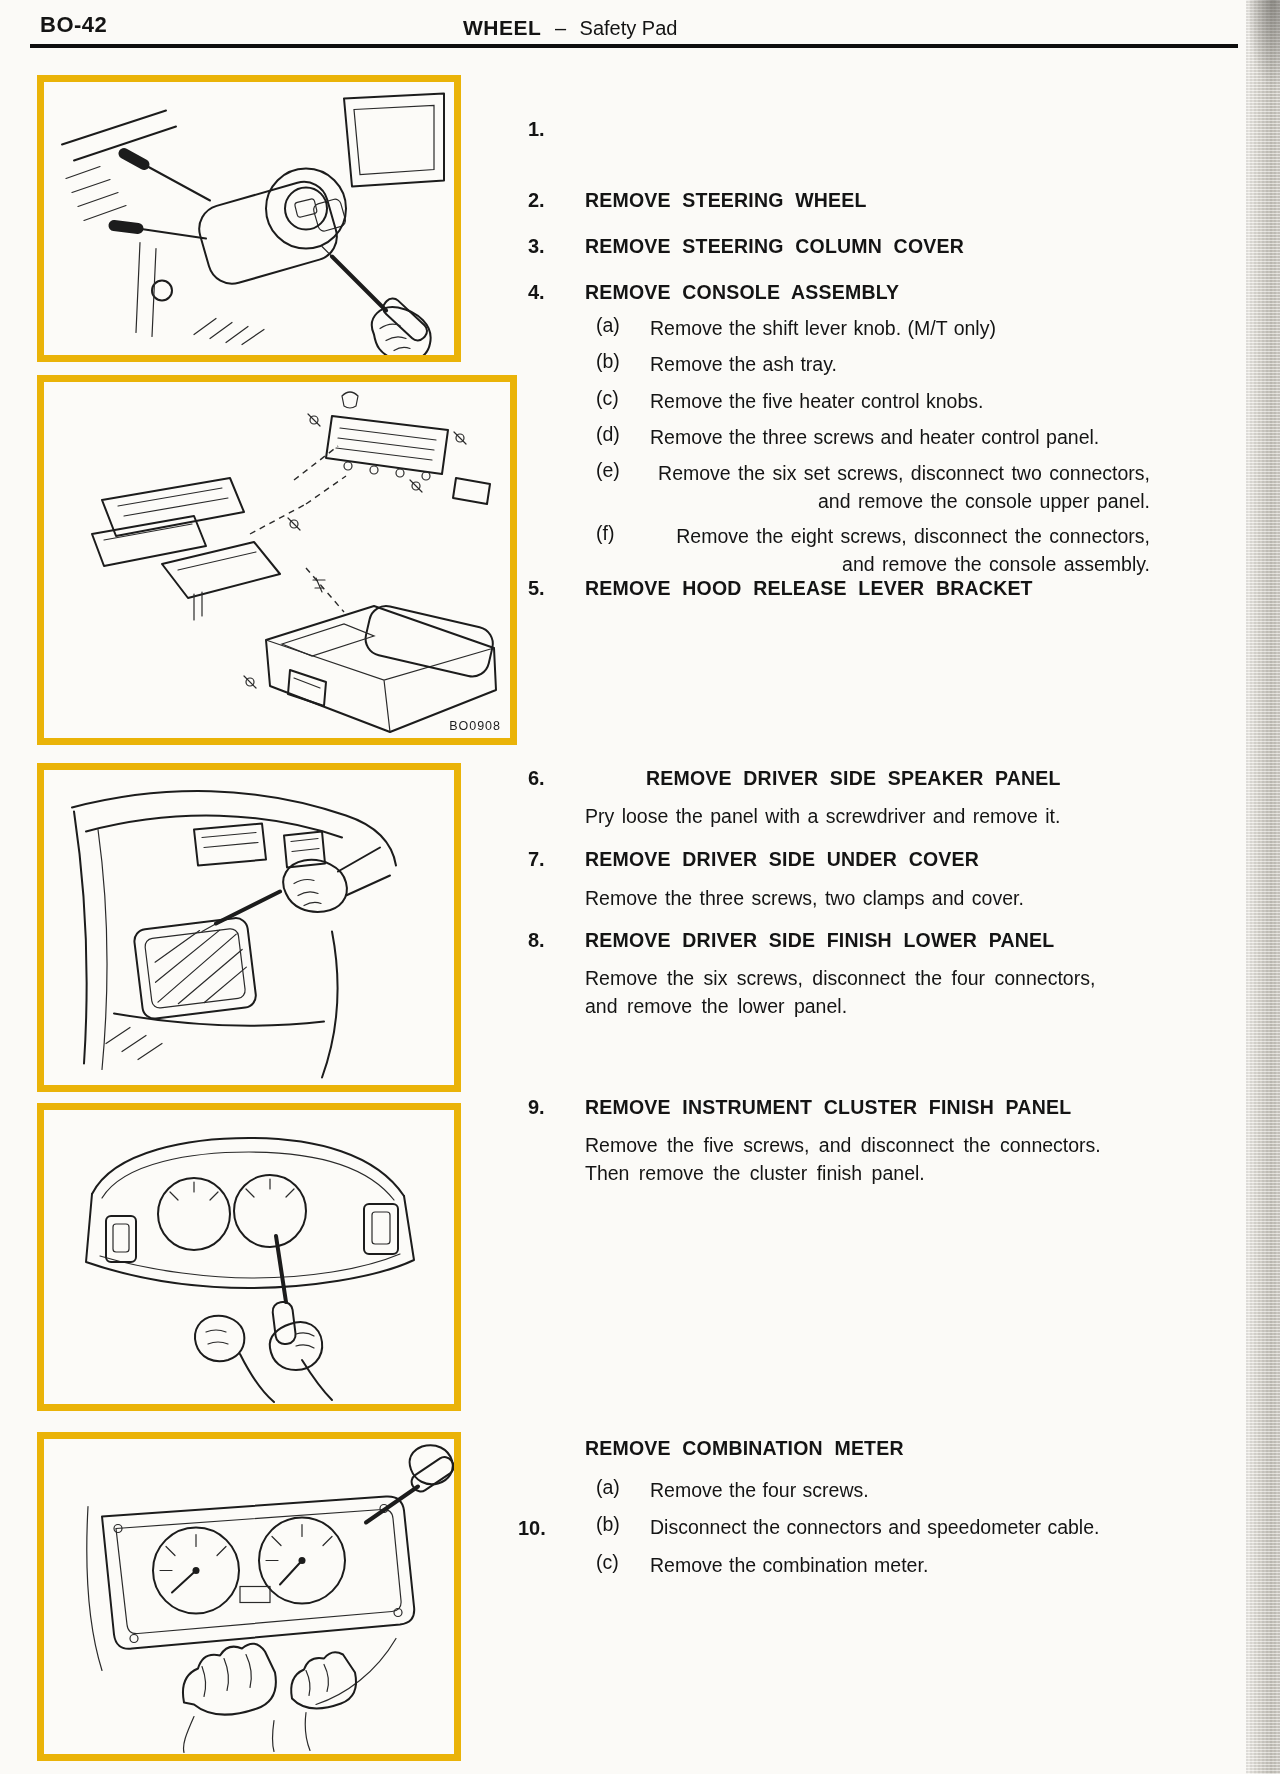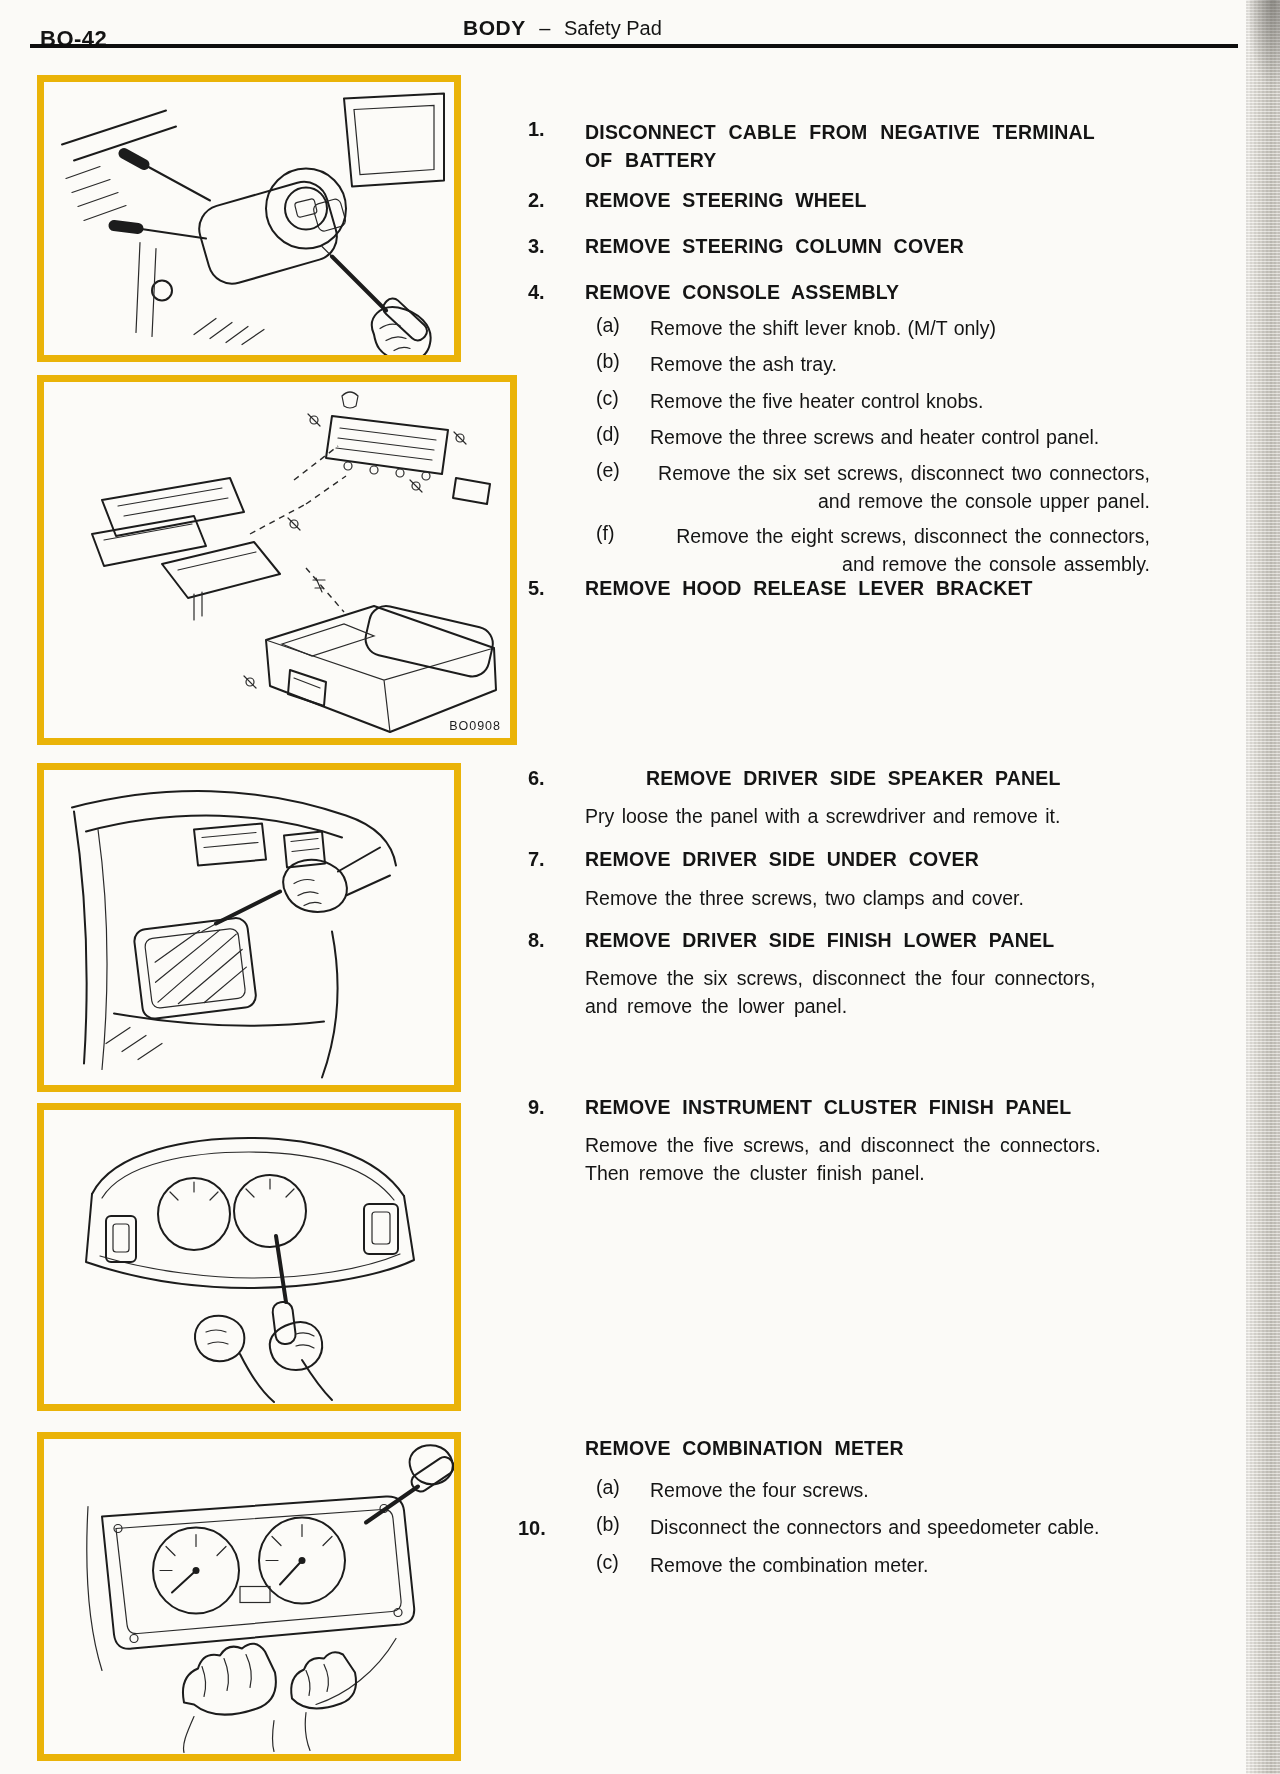--- a/index.html
+++ b/index.html
@@ -3,21 +3,21 @@
 <meta charset="utf-8">
 <style>
   html,body{margin:0;padding:0;}
   body{background:#e8e6e1;}
   .page{
     position:relative;width:1280px;height:1774px;margin:0 auto;
     background:#fbfaf7;overflow:hidden;
     font-family:"Liberation Sans",sans-serif;color:#141414;
   }
   
-  .page-num{position:absolute;left:40px;top:26px;font-size:22px;font-weight:bold;letter-spacing:.5px;}
+  .page-num{position:absolute;left:40px;top:12px;font-size:22px;font-weight:bold;letter-spacing:.5px;}
   .running-head{position:absolute;left:463px;top:16px;font-size:20px;white-space:nowrap;}
   .running-head .sec{font-weight:bold;font-size:21px;letter-spacing:.5px;}
   .running-head .sep{padding:0 8px;}
   .head-rule{position:absolute;left:30px;top:44px;width:1208px;height:4px;background:#0e0e0e;}
   
   .binding{
     position:absolute;right:0;top:0;width:34px;height:1774px;
     background:
       repeating-linear-gradient(0deg, rgba(255,255,255,.45) 0 1px, rgba(0,0,0,.05) 1px 3px),
       repeating-linear-gradient(90deg, rgba(0,0,0,.05) 0 2px, rgba(255,255,255,0) 2px 4px),
@@ -44,21 +44,21 @@
   .sub-txt{position:absolute;font-size:19.5px;line-height:28px;white-space:nowrap;word-spacing:1px;}
   .sub-txt.wrap{white-space:pre-line;width:500px;word-spacing:2px;text-align:right;}
 </style>
 </head>
 <body>
 
 <div class="page">
 
   <div class="page-num">BO-42</div>
   <div class="running-head">
-    <span class="sec">BODY</span>
+    <span class="sec">WHEEL</span>
     <span class="sep">–</span>
     <span class="topic">Safety Pad</span>
   </div>
   <div class="head-rule"></div>
   <div class="binding"></div>
 
   <div class="fig" style="left:37px;top:75px;width:410px;height:273px;">
     <svg viewBox="0 0 410 272">
 
       <path class="sk" d="M300 16 L400 11 L400 98 L308 104 Z"></path>
@@ -233,22 +233,20 @@
       <path class="sk" d="M140 262 q-5 -26 14 -34 q5 -17 22 -13 q8 -13 22 -7 q13 -11 23 3 l10 21 q5 28 -18 36 q-41 14 -63 -4 z"></path>
       <path class="sk-thin" d="M158 226 q6 16 2 30 M180 218 q7 17 3 32 M202 214 q8 17 4 33"></path>
       <path class="sk" d="M248 258 q-4 -22 12 -29 q5 -14 20 -11 q8 -10 19 -4 l12 18 q5 24 -14 31 q-33 12 -49 -5 z"></path>
       <path class="sk-thin" d="M262 230 q6 13 3 25 M280 224 q7 14 3 27"></path>
       <path class="sk-thin" d="M150 276 C142 294 138 304 140 312 M230 280 C228 294 228 304 230 311 M262 272 C260 288 262 300 266 310"></path>
     </svg>
   </div>
 
 
   <div class="num" style="left:528px;top:118px;">1.</div>
-  <div class="head wrap" style="left:585px;top:118px;">DISCONNECT CABLE FROM NEGATIVE TERMINAL
-OF BATTERY</div>
 
   <div class="num" style="left:528px;top:189px;">2.</div>
   <div class="head" style="left:585px;top:189px;">REMOVE STEERING WHEEL</div>
 
   <div class="num" style="left:528px;top:235px;">3.</div>
   <div class="head" style="left:585px;top:235px;">REMOVE STEERING COLUMN COVER</div>
 
   <div class="num" style="left:528px;top:281px;">4.</div>
   <div class="head" style="left:585px;top:281px;">REMOVE CONSOLE ASSEMBLY</div>
   <div class="sub-label" style="left:596px;top:314px;">(a)</div>

